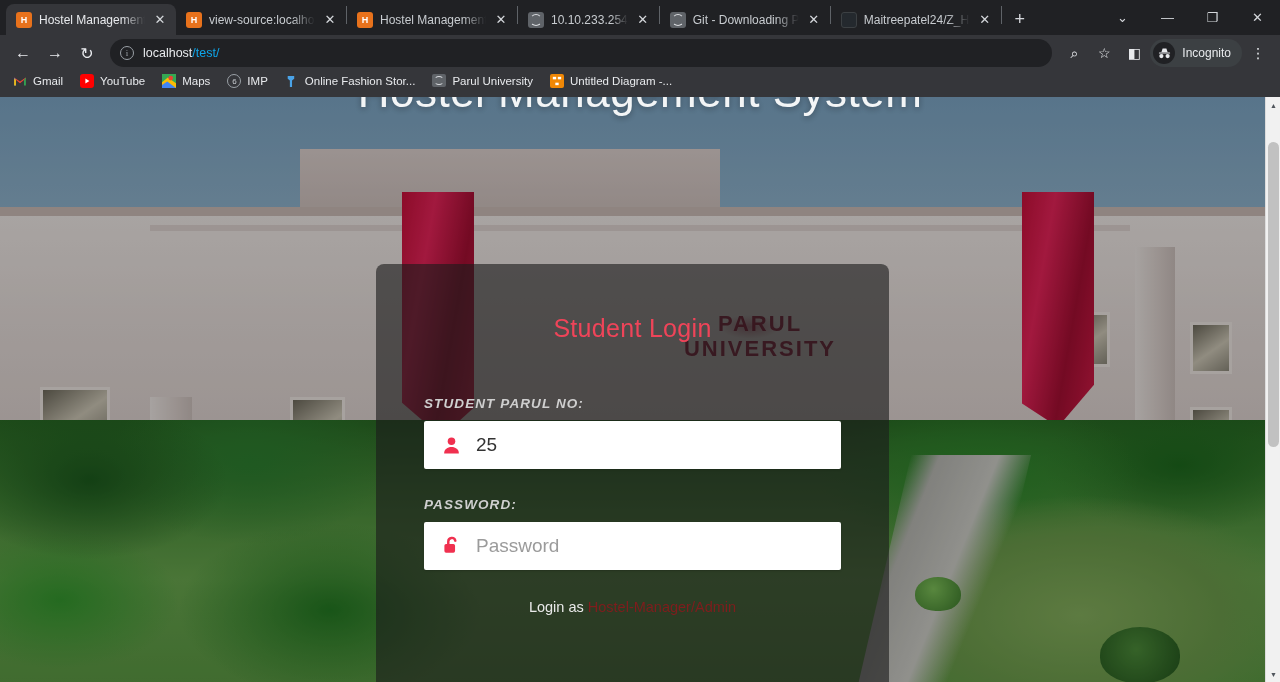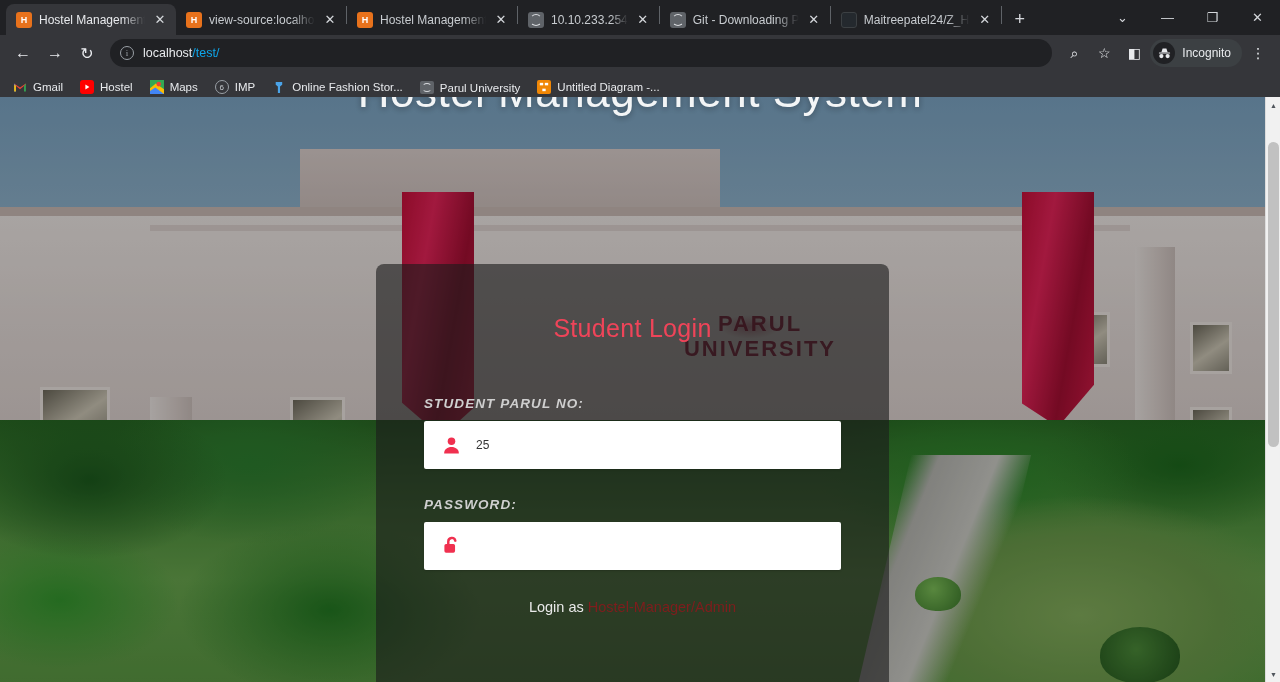--- a/index.html
+++ b/index.html
@@ -83,21 +83,21 @@
   .incognito-chip {
     display: flex; align-items: center; gap: 7px; height: 28px; padding: 0 11px 0 3px;
     background: #3c4043; border-radius: 14px; color: #e8eaed; font-size: 12px;
   }
   .incog-av {
     width: 22px; height: 22px; border-radius: 50%; background: #202124;
     display: flex; align-items: center; justify-content: center;
   }
 
   
-  .bookmarks { height: 26px; background: #35363a; display: flex; align-items: flex-end; padding: 0 6px; gap: 3px; }
+  .bookmarks { height: 26px; background: #35363a; display: flex; align-items: flex-start; padding: 0 6px; gap: 3px; }
   .bm { display: flex; align-items: center; gap: 6px; padding: 3px 7px; border-radius: 4px; font-size: 11.5px; color: #e8eaed; white-space: nowrap; }
   .bm .bmi { width: 14px; height: 14px; flex: 0 0 14px; display: flex; align-items: center; justify-content: center; font-size: 9px; border-radius: 2px; }
 
   
   .viewport { position: relative; width: 1280px; height: 588px; overflow: hidden; background: #7fa8c9; }
 
   
   .photo { position: absolute; inset: 0; overflow: hidden; }
   .sky { position: absolute; left: 0; top: 0; width: 100%; height: 130px;
          background: linear-gradient(#7ea7c6, #93b6cf); }
@@ -176,21 +176,21 @@
     letter-spacing: 1.1px; margin-top: 53px;
   }
   .field-label.pw { margin-top: 28px; }
   .input-wrap {
     margin-top: 10px; height: 48px; background: #fff; border-radius: 2px;
     display: flex; align-items: center; padding: 0 16px; gap: 14px;
     box-shadow: 0 1px 2px rgba(0,0,0,.18);
   }
   .input-wrap .icon { width: 22px; height: 22px; flex: 0 0 22px; display: flex; align-items: center; justify-content: center; }
   .input-wrap input {
-    flex: 1 1 auto; border: 0; outline: 0; font-size: 12px; color: #333;
+    flex: 1 1 auto; border: 0; outline: 0; font-size: 19px; color: #333;
     font-family: "Liberation Sans", sans-serif; background: transparent;
   }
   .input-wrap input::placeholder { color: #9b9b9b; }
   .login-btn {
     margin-top: 25px; width: 100%; height: 40px; background: #f43b56; border: 0;
     border-radius: 3px; color: #ffffff; font-size: 14px; letter-spacing: 1.9px;
     font-weight: bold; font-family: "Liberation Sans", sans-serif; cursor: pointer;
   }
   .alt-line { text-align: center; color: #e9e9e9; font-size: 14.5px; margin-top: 29px; }
   .alt-line:nth-of-type(2) { margin-top: 26px; }
@@ -316,21 +316,21 @@
           </svg>
       </span>
       <span>Gmail</span>
     </div>
     <div class="bm">
       <span class="bmi" style="background:#ff0000;border-radius:3px;">
         <svg width="8" height="8" viewBox="0 0 10 10">
             <path fill="#fff" d="M3 2l5 3-5 3z"></path>
           </svg>
       </span>
-      <span>Hostel</span>
+      <span>YouTube</span>
     </div>
     <div class="bm">
       <span class="bmi">
         <svg width="14" height="14" viewBox="0 0 24 24">
             <rect width="24" height="24" fill="#34a853"></rect>
             <path fill="#fbbc04" d="M0 14l10-8 14 10v8H0z"></path>
             <path fill="#4285f4" d="M0 19l9-6 15 11H0z"></path>
             <circle cx="15" cy="7" r="4" fill="#ea4335"></circle>
           </svg>
       </span>
@@ -418,20 +418,21 @@
       </div>
 
       <div class="field-label pw">PASSWORD:</div>
       <div class="input-wrap">
         <span class="icon">
           <svg width="21" height="22" viewBox="0 0 24 26" fill="none">
             <path d="M8.2 11V7.6a4.2 4.2 0 0 1 8.3-.9" stroke="#f0304f" stroke-width="2.9" stroke-linecap="round"></path>
             <rect x="3.6" y="10.6" width="12.6" height="10.4" rx="2" fill="#f0304f"></rect>
           </svg>
         </span>
+        <input type="password" value="" placeholder="Password" style="">
       </div>
 
 
       <div class="alt-line">
         <span>Login as </span><a href="#">Hostel-Manager/Admin</a>
       </div>
       
       
     </div>
 

